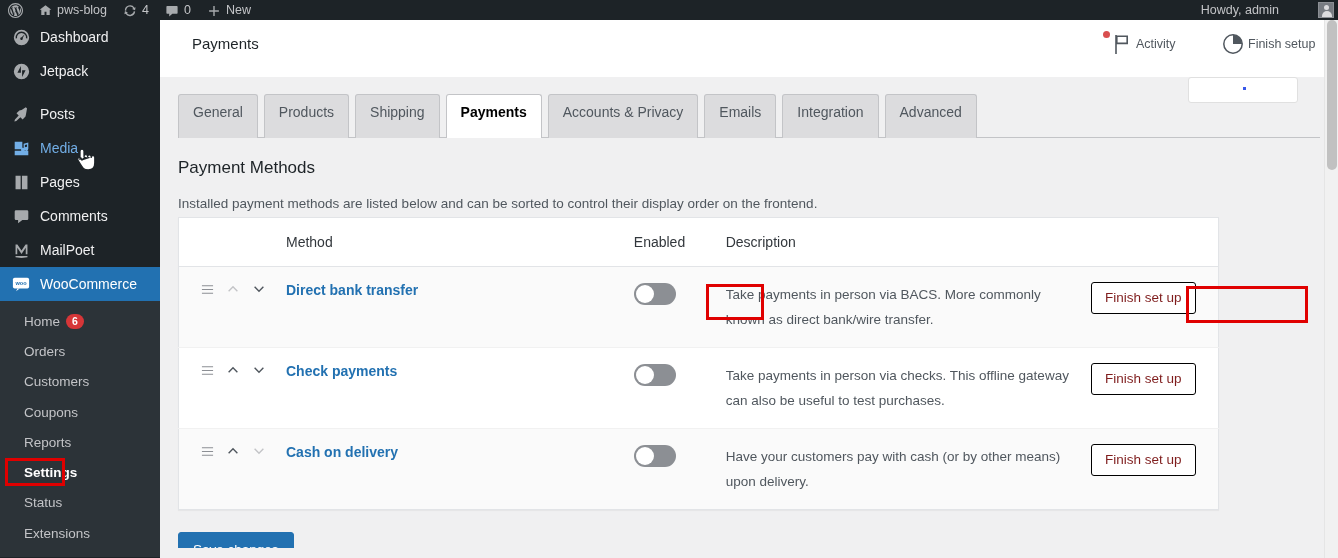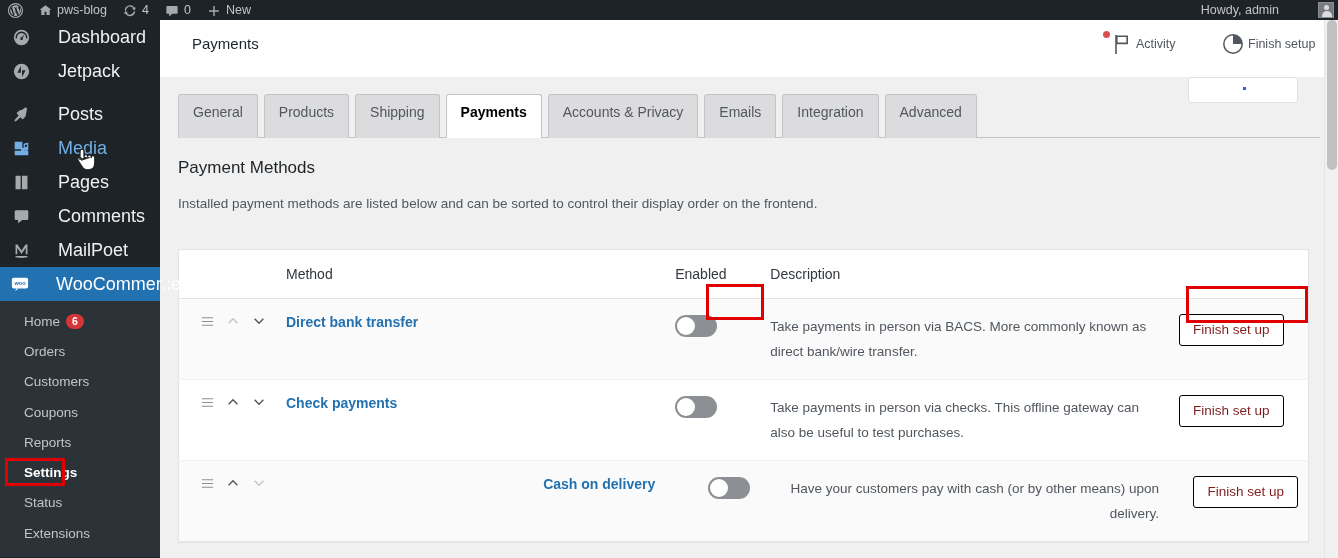--- a/index.html
+++ b/index.html
@@ -41,21 +41,21 @@
 
   
   #sidebar {
     position: absolute; top: 20px; left: 0; width: 160px; height: 538px;
     background: #1d2327; color: #f0f0f1; font-size: 14px; z-index: 30;
   }
   .menu-item {
     display: flex; align-items: center; gap: 9px;
     height: 34px; padding-left: 11px; color: #f0f0f1; position: relative;
   }
-  .menu-item .mlabel { font-size: 18px; line-height: 1; margin-left: 18px; }
+  .menu-item .mlabel { font-size: 14px; line-height: 1; }
   .menu-item.hovered .mlabel { color: #72aee6; }
   .menu-item.hovered .micon svg { fill: #72aee6; }
   .menu-item.current {
     background: #2271b1; color: #fff; font-weight: 400;
   }
   .menu-item.current::after {
     content: ""; position: absolute; right: -8px; top: 50%; margin-top: -8px;
     border: 8px solid transparent; border-right-color: #f0f0f1; border-left: 0;
   }
   .micon { width: 20px; height: 20px; display: flex; align-items: center; justify-content: center; }
@@ -110,34 +110,34 @@
   }
   .tab.active { background: #fff; color: #000; font-weight: bold; border-color: #c3c4c7; }
   #tabline { height: 1px; background: #c3c4c7; margin-top: -1px; margin-right: 18px; }
 
   
   #content { padding: 14px 18px 0 18px; }
   .sec-title { font-size: 17px; color: #1d2327; font-weight: 400; margin: 6px 0 0 0; }
   .sec-desc { font-size: 13.5px; color: #50575e; margin-top: 18px; }
 
   table.wc-table {
-    width: 1131px; margin-top: 38px; border-collapse: collapse;
+    width: 1041px; margin-top: 6px; border-collapse: collapse;
     background: #fff; border: 1px solid #e2e4e7;
     box-shadow: 0 1px 1px rgba(0,0,0,.04);
   }
   table.wc-table th {
     text-align: left; font-size: 14px; font-weight: 400; color: #32373c;
     padding: 16px 10px; border-bottom: 1px solid #e2e4e7; background: #fff;
   }
   table.wc-table td {
     font-size: 13.5px; color: #50575e; padding: 15px 10px; vertical-align: top;
     border-bottom: 1px solid #f1f1f1;
   }
   table.wc-table tr.alt td { background: #fafafa; }
-  table.wc-table tr:last-child td { border-bottom: none; text-align: right; }
+  table.wc-table tr:last-child td { border-bottom: none; }
 
   .col-sort   { width: 96px; padding-left: 22px !important; }
   .col-name   { width: 400px; }
   .col-enabled{ width: 96px; }
   .col-desc   { width: 420px; }
   .col-action { width: 140px; text-align: left; }
 
   .sorthandles { display: flex; align-items: center; gap: 12px; color: #8c8f94; }
   .sorthandles svg { display: block; }
   .method-link { color: #2271b1; font-weight: bold; font-size: 14px; text-decoration: none; }

